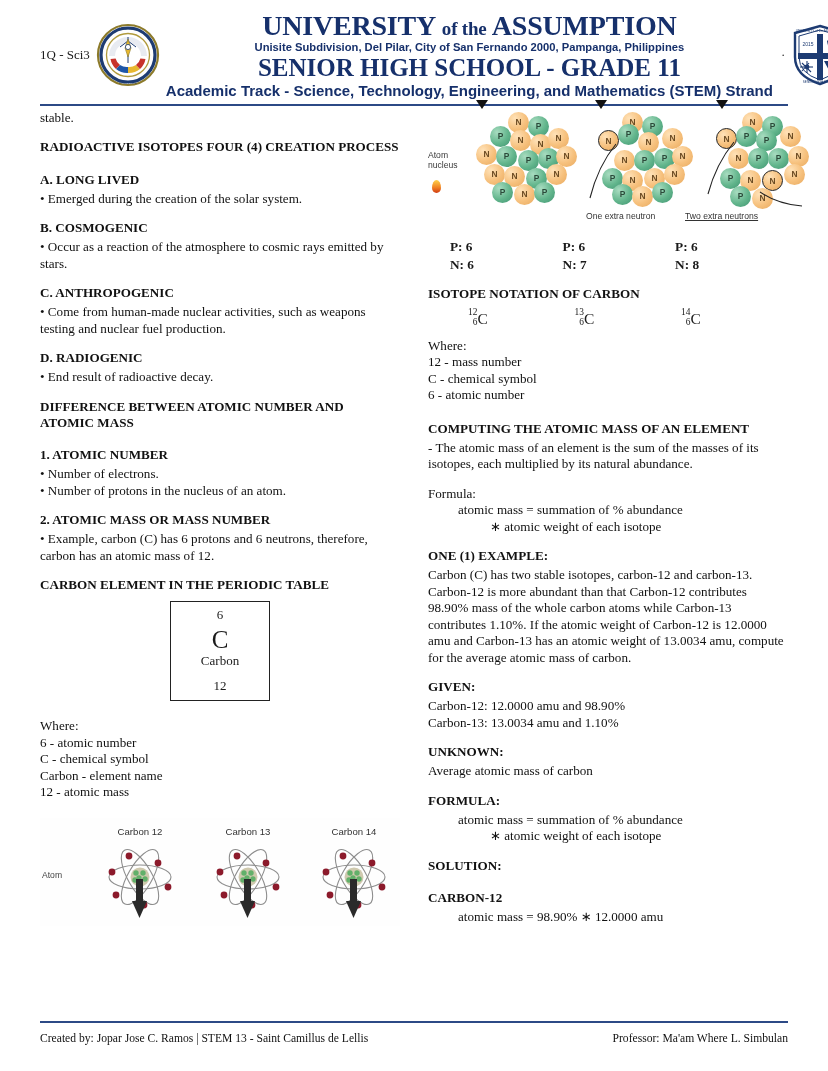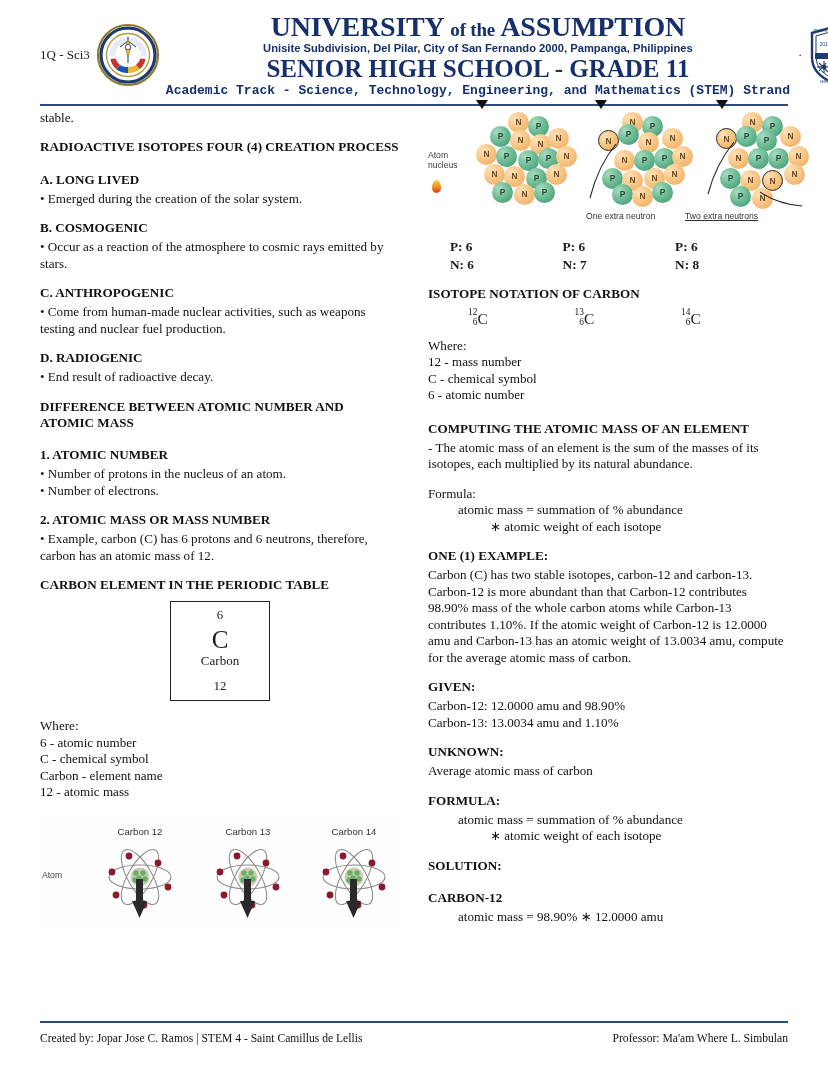--- a/index.html
+++ b/index.html
@@ -61,22 +61,22 @@
   }
   .hdr-line3 {
     font-family: "Liberation Serif", serif;
     font-weight: bold;
     font-size: 25px;
     color: #16306b;
     letter-spacing: 0px;
     white-space: nowrap;
   }
   .hdr-line4 {
-    font-family: Liberation Mono, monospace;
-    font-size: 13px;
+    font-family: Liberation Sans, sans-serif;
+    font-size: 15px;
     color: #16306b;
     font-weight: 600;
     margin-top: 2px;
     white-space: nowrap;
   }
   .logo-shs {
     width: 58px; height: 62px;
     flex: 0 0 58px;
     margin: 0 4px;
     position: relative;
@@ -379,22 +379,22 @@
       <div class="gap-m"></div>
 
       <h3 class="sec">D. RADIOGENIC</h3>
       <p class="body">• End result of radioactive decay.</p>
       <div class="gap-m"></div>
 
       <h3 class="sec">DIFFERENCE BETWEEN ATOMIC NUMBER AND ATOMIC MASS</h3>
       <div class="gap-m"></div>
 
       <h3 class="sec">1. ATOMIC NUMBER</h3>
+      <p class="body">• Number of electrons.</p>
       <p class="body">• Number of protons in the nucleus of an atom.</p>
-      <p class="body">• Number of electrons.</p>
       <div class="gap-m"></div>
 
       <h3 class="sec">2. ATOMIC MASS OR MASS NUMBER</h3>
       <p class="body">• Example, carbon (C) has 6 protons and 6 neutrons, therefore, carbon has an atomic mass of 12.</p>
       <div class="gap-m"></div>
 
       <h3 class="sec">CARBON ELEMENT IN THE PERIODIC TABLE</h3>
 
       <div class="pt-wrap">
         <div class="pt-box">
@@ -684,16 +684,16 @@
       <h3 class="sec">SOLUTION:</h3>
       <div class="gap-m"></div>
 
       <h3 class="sec">CARBON-12</h3>
       <p class="body indent1">atomic mass = 98.90% ∗ 12.0000 amu</p>
     </div>
   </div>
 
   <div class="footer-rule"></div>
   <div class="footer">
-    <div>Created by: Jopar Jose C. Ramos | STEM 4 - Saint Camillus de Lellis</div>
+    <div>Created by: Jopar Jose C. Ramos | STEM 13 - Saint Camillus de Lellis</div>
     <div>Professor: Ma'am Where L. Simbulan</div>
   </div>
 </div>
 
 </body></html>

